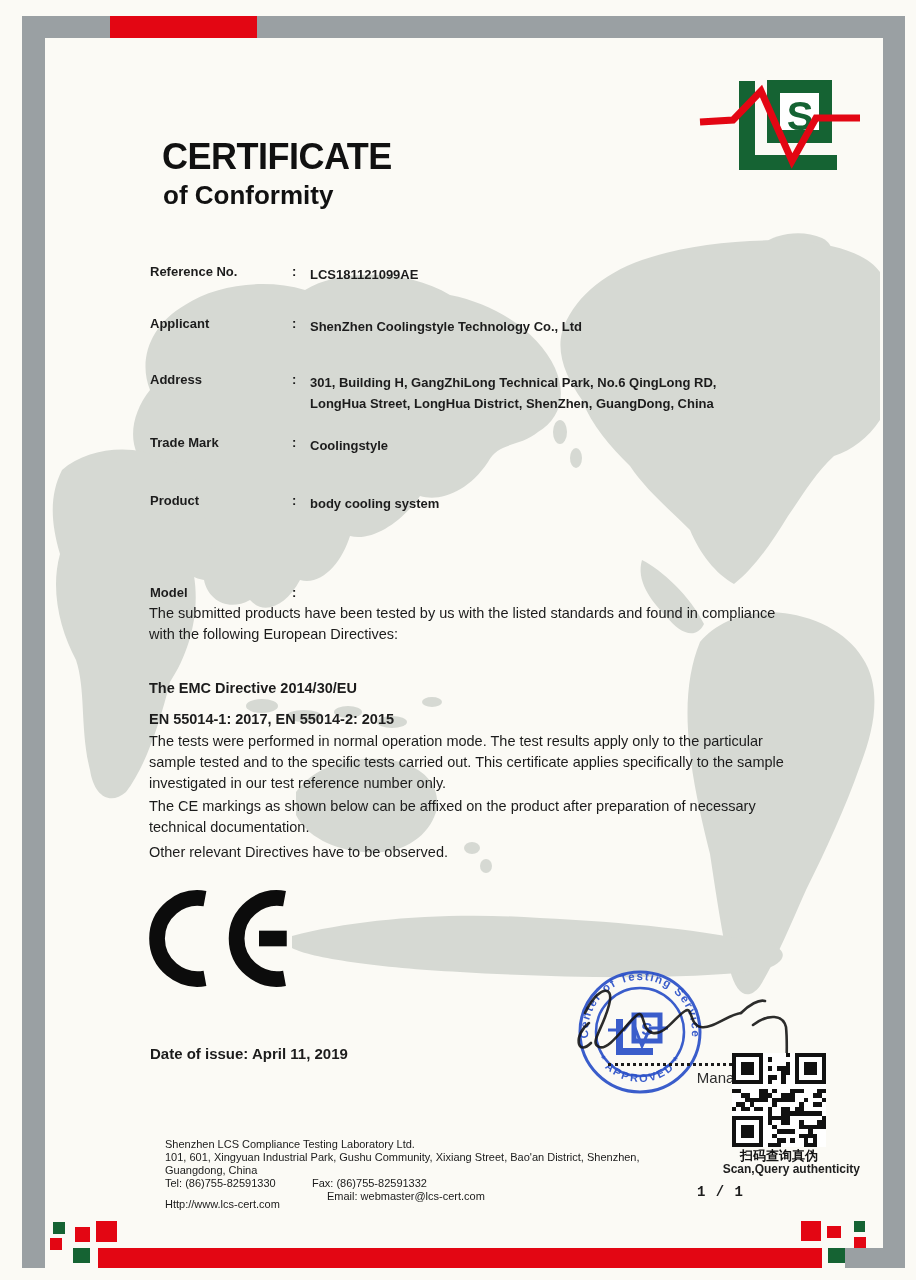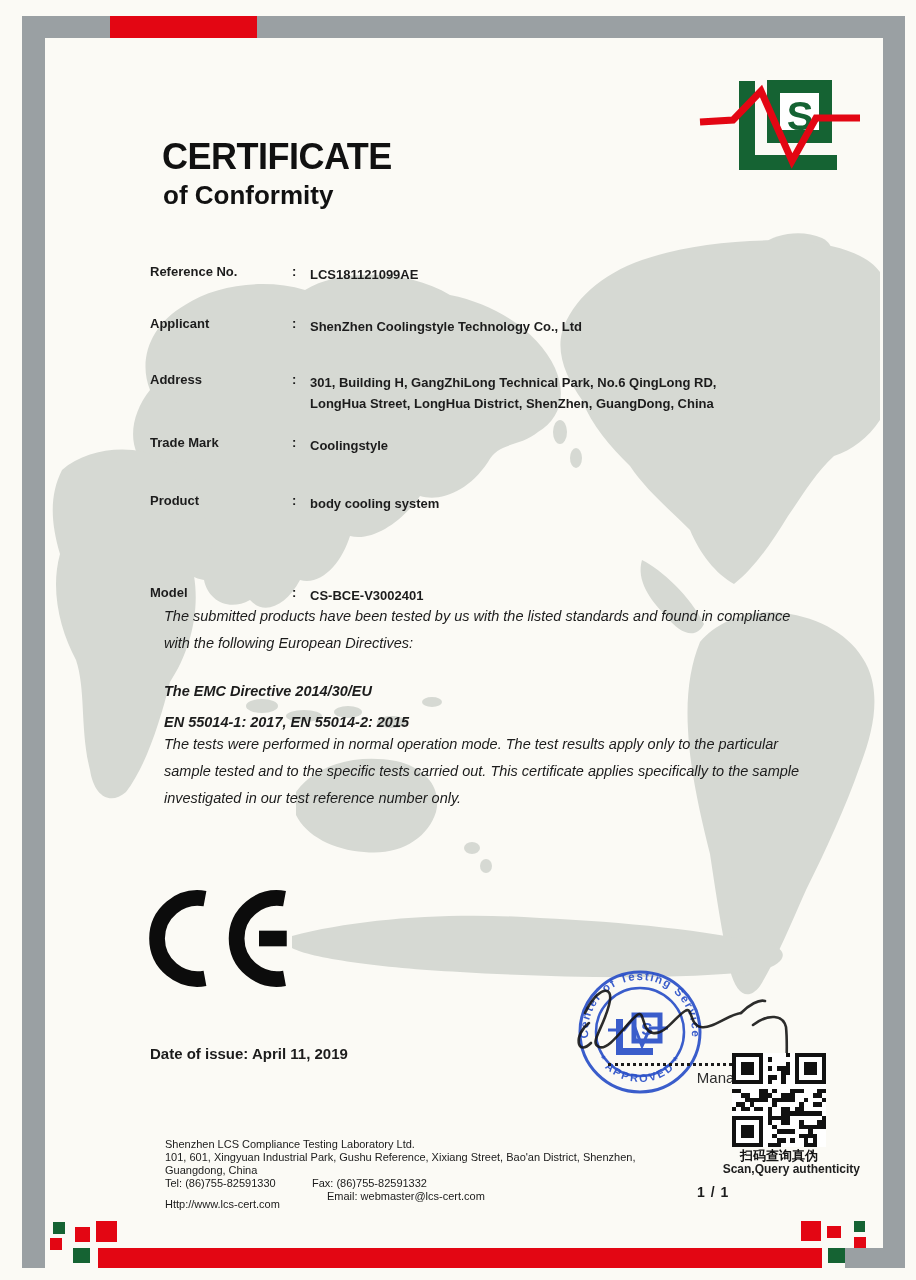--- a/index.html
+++ b/index.html
@@ -21,32 +21,32 @@
   .sq-green{background:var(--green);}
   
   .title{position:absolute; left:162px; top:136px; font-size:36px; font-weight:bold; letter-spacing:-0.5px; color:#111;}
   .subtitle{position:absolute; left:163px; top:180px; font-size:26px; font-weight:bold; color:#111;}
   
   .field-row{position:absolute; left:150px; width:646px; display:flex; font-size:13px; font-weight:bold;}
   .field-label{width:142px; flex:none;}
   .field-colon{width:18px; flex:none;}
   .field-value{flex:1; white-space:pre-line; line-height:21px;}
   
-  .para{position:absolute; left:164px; width:700px; font-size:14.5px; line-height:27px; white-space:pre-line;font-style:italic;}
+  .para{position:absolute; left:149px; width:700px; font-size:14.5px; line-height:21px; white-space:pre-line;}
   .para.bold{font-weight:bold;margin-top:24px;}
   
   .date-line{position:absolute; left:150px; top:1045px; font-size:15px; font-weight:bold;}
   
   .dotted-line{position:absolute; left:608px; top:1053px; width:148px; height:10px; border-bottom:3px dotted #1b1b1b;}
   .manager{position:absolute; left:608px; top:1069px; width:148px; text-align:right; font-size:15px; color:#2e2e2e;}
   
   .qr-zh{position:absolute; left:725px; top:1147px; width:108px; text-align:center; font-size:13px; font-weight:bold; color:#141414;}
   .qr-en{position:absolute; left:698px; top:1162px; width:162px; text-align:right; font-size:12px; font-weight:bold; color:#202020;}
   
-  .pagenum{position:absolute; left:697px; top:1184px; font-size:14px; font-weight:bold; font-family:Liberation Sans, sans-serif; letter-spacing:1px;}
+  .pagenum{position:absolute; left:697px; top:1184px; font-size:14px; font-weight:bold; font-family:Liberation Mono, monospace; letter-spacing:1px;}
   
   .foot{position:absolute; font-size:11px; line-height:13px; color:#1a1a1a;}
   svg text{font-family:"Liberation Sans", sans-serif;}
 </style>
 </head>
 <body>
 
 <div class="page">
 
   <svg class="abs" style="left:0;top:0;" width="916" height="1280" viewBox="0 0 916 1280">
@@ -131,30 +131,32 @@
     <span class="field-value">Coolingstyle</span>
   </div>
   <div class="field-row" style="top:493px;">
     <span class="field-label">Product</span>
     <span class="field-colon">:</span>
     <span class="field-value">body cooling system</span>
   </div>
   <div class="field-row" style="top:545px;margin-top:40px;">
     <span class="field-label">Model</span>
     <span class="field-colon">:</span>
-    <span class="field-value">CS-BCE-V3002401</span>
   </div>
 
   <div class="para" style="top:603px;">The submitted products have been tested by us with the listed standards and found in compliance
 with the following European Directives:</div>
   <div class="para bold" style="top:654px;">The EMC Directive 2014/30/EU</div>
   <div class="para bold" style="top:685px;">EN 55014-1: 2017, EN 55014-2: 2015</div>
   <div class="para" style="top:731px;">The tests were performed in normal operation mode. The test results apply only to the particular
 sample tested and to the specific tests carried out. This certificate applies specifically to the sample
 investigated in our test reference number only.</div>
+  <div class="para" style="top:796px;">The CE markings as shown below can be affixed on the product after preparation of necessary
+technical documentation.</div>
+  <div class="para" style="top:842px;">Other relevant Directives have to be observed.</div>
 
   <svg class="abs" style="left:148px;top:886px;" width="185" height="105" viewBox="0 0 200 114" preserveAspectRatio="none" aria-label="CE">
     <g fill="none" stroke="#0c0c0c" stroke-width="17">
       <path d="M61.6,13.7 A44,44 0 1 0 61.6,100.3"></path>
       <path d="M147.6,13.7 A44,44 0 1 0 147.6,100.3"></path>
       <path d="M120,57 L150,57"></path>
     </g>
   </svg>
 
   <div class="date-line">Date of issue: April 11, 2019</div>
@@ -326,20 +328,20 @@
         <rect x="17" y="20" width="1" height="1"></rect>
         <rect x="18" y="20" width="1" height="1"></rect>
       </g>
   </svg>
   <div class="qr-zh">扫码查询真伪</div>
   <div class="qr-en">Scan,Query authenticity</div>
 
   <div class="pagenum">1 / 1</div>
 
   <div class="foot" style="left:165px;top:1138px;">Shenzhen LCS Compliance Testing Laboratory Ltd.</div>
-  <div class="foot" style="left:165px;top:1151px;">101, 601, Xingyuan Industrial Park, Gushu Reference, Xixiang Street, Bao'an District, Shenzhen,</div>
+  <div class="foot" style="left:165px;top:1151px;">101, 601, Xingyuan Industrial Park, Gushu Community, Xixiang Street, Bao'an District, Shenzhen,</div>
   <div class="foot" style="left:165px;top:1164px;">Guangdong, China</div>
   <div class="foot" style="left:165px;top:1177px;">Tel: (86)755-82591330</div>
   <div class="foot" style="left:312px;top:1177px;">Fax: (86)755-82591332</div>
   <div class="foot" style="left:165px;top:1190px;margin-top:8px;">Http://www.lcs-cert.com</div>
   <div class="foot" style="left:312px;top:1190px;margin-left:15px;">Email: webmaster@lcs-cert.com</div>
 
 </div>
 
 </body></html>

